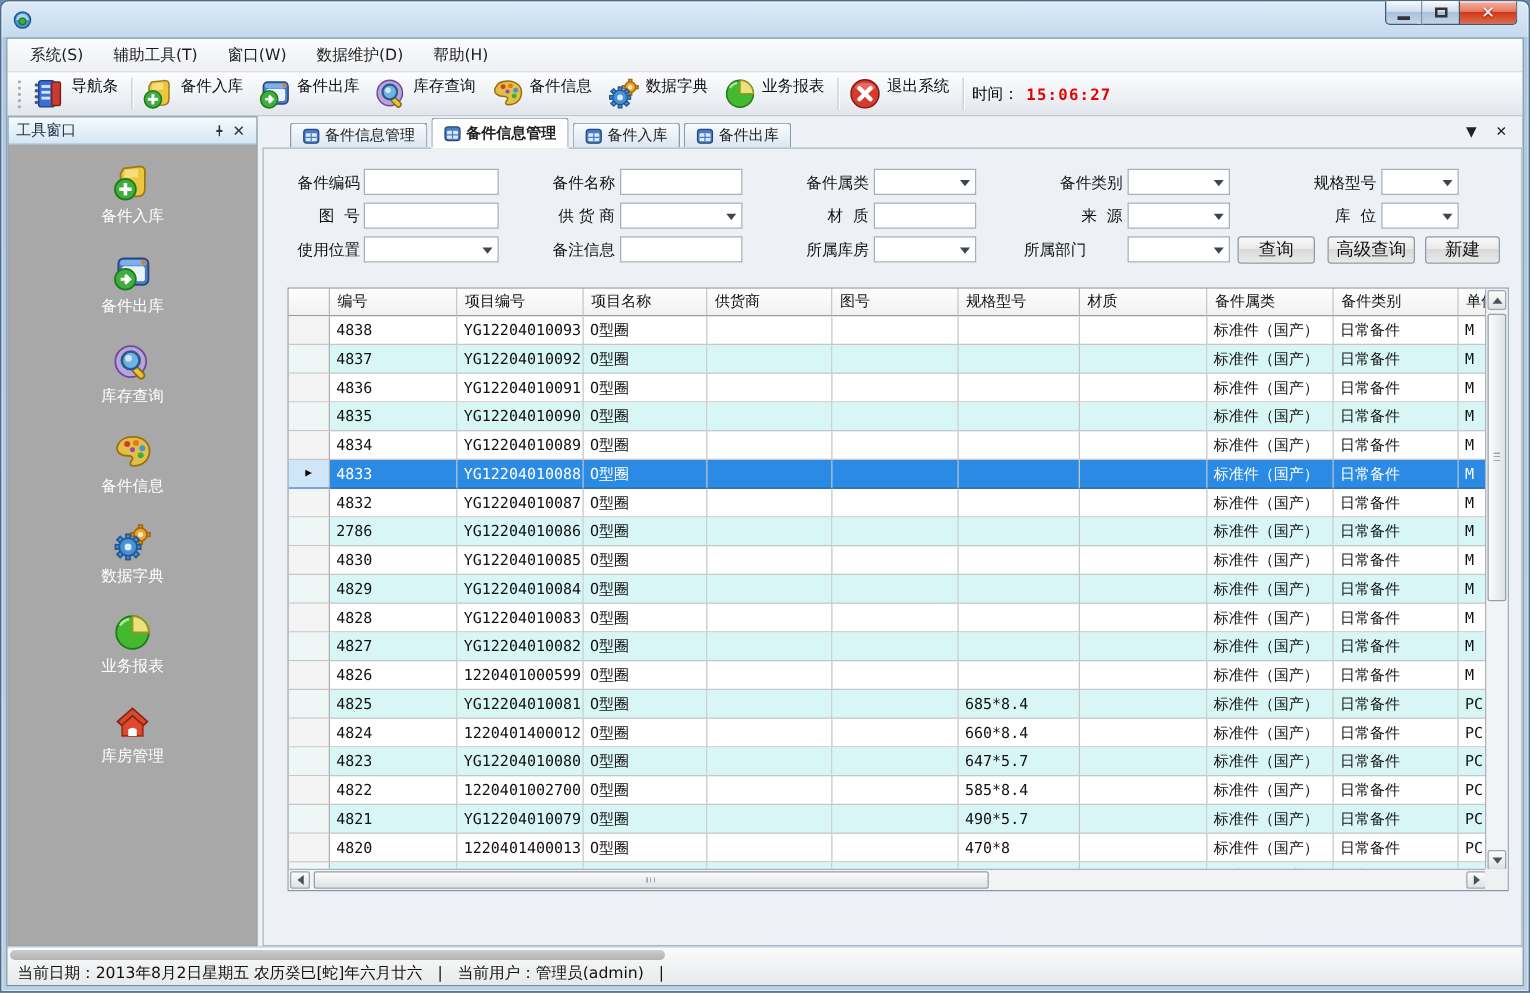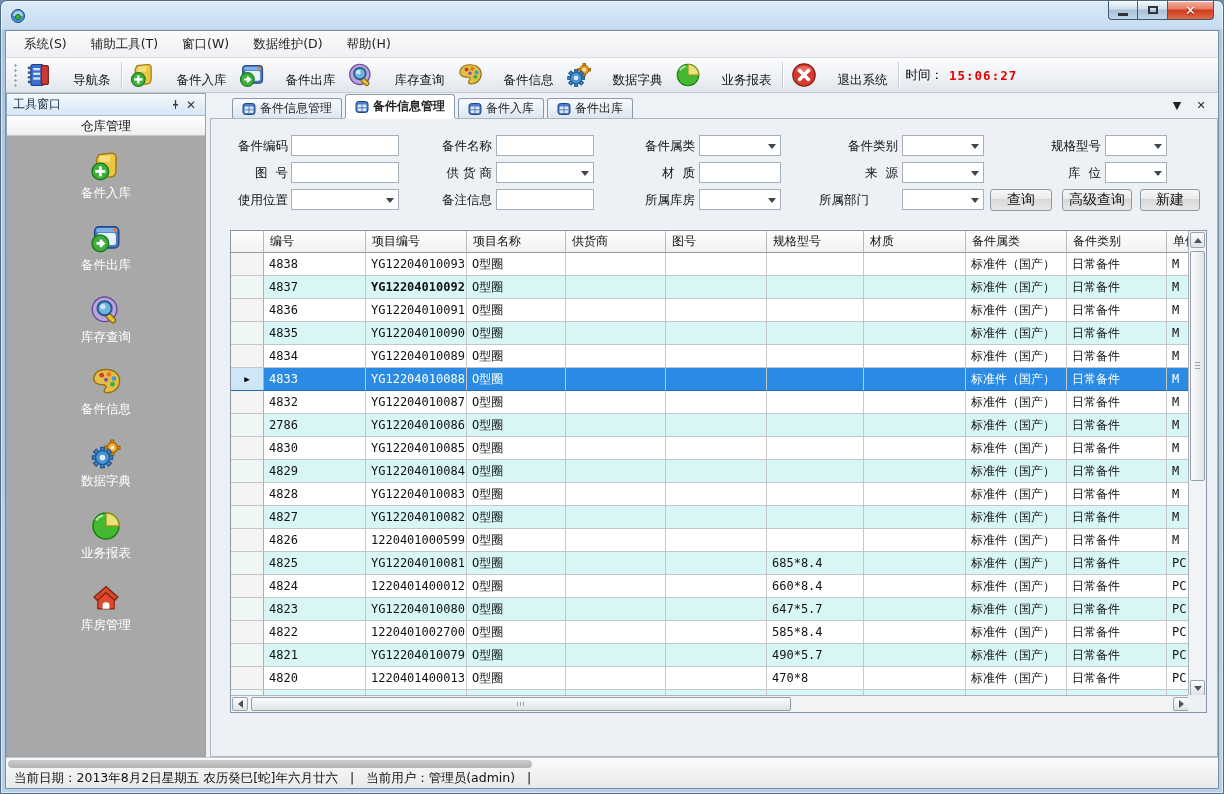--- a/index.html
+++ b/index.html
@@ -16,21 +16,21 @@
   .wbtn.max { width:30px; border-left:none; }
   .wbtn.close { width:46px; border-left:none; border-radius:0 0 4px 0;
     background:linear-gradient(180deg,#f5b3a3,#e77a62 45%,#cf3a1d 50%,#e06a4a); color:#fff; font-weight:bold; font-size:13px; text-shadow:0 1px 1px #7e1a0a; }
   .g-min { width:10px; height:3px; background:#333; margin-top:8px; }
   .g-max { width:10px; height:8px; border:2px solid #333; }
   .client { position:absolute; top:29px; left:4px; right:4px; bottom:4px; background:#eef2f6; border:1px solid #76909f; overflow:hidden; }
   .menubar { position:absolute; top:0; left:0; right:0; height:27px; background:linear-gradient(#fafbfc,#eef0f3); border-bottom:1px solid #d7dce1; display:flex; align-items:center; padding-left:6px; }
   .menu-item { font-size:12.5px; color:#1c1c1c; padding:4px 12px; cursor:default; }
   .toolbar { position:absolute; top:27px; left:0; right:0; height:35px; background:linear-gradient(#fdfdfe,#edf0f4 60%,#e1e6ec); border-bottom:1px solid #c3cad2; display:flex; align-items:center; padding-left:4px; }
   .tb-grip { width:5px; height:24px; margin:0 3px; background-image:radial-gradient(circle,#9fa8b0 1px,transparent 1.3px); background-size:5px 5px; }
-  .tb-item { display:flex; align-items:flex-end; gap:20px; padding:2px 7px 2px 4px; font-size:12.5px; color:#111; cursor:default; }
+  .tb-item { display:flex; align-items:flex-start; gap:4px; padding:2px 7px 2px 4px; font-size:12.5px; color:#111; cursor:default; }
   .tb-icon { width:28px; height:28px; display:inline-block; }
   .tb-icon svg { width:100%; height:100%; }
   .tb-sep { width:1px; height:26px; background:#c6cdd4; box-shadow:1px 0 0 #fff; margin:0 3px; }
   .tb-time { display:flex; align-items:center; font-size:12.5px; margin-left:4px; }
   .time-value { color:#e60000; font-weight:bold; font-family:"DejaVu Sans Mono",monospace; margin-left:6px; letter-spacing:1px; }
   .main { position:absolute; top:62px; left:0; right:0; bottom:31px; }
   
   .sidebar { position:absolute; top:0; left:0; width:200px; bottom:0; border:1px solid #93a5b5; background:#a8a8a8; display:flex; flex-direction:column; }
   .dock-titlebar { height:22px; background:linear-gradient(#f4fafe,#d4e6f5); border-bottom:1px solid #a8bccd; display:flex; align-items:center; padding:0 6px; font-size:12px; color:#1d2f42; }
   .dock-titlebar .spacer { flex:1; }
@@ -248,21 +248,20 @@
           <span class="spacer"></span>
           <span class="pin-btn">
             <svg viewBox="0 0 12 12" width="11" height="11">
                 <path d="M6 1.2 L6 5.6" stroke="#333" stroke-width="1.4"></path>
                 <rect x="3.4" y="5.4" width="5.2" height="1.8" fill="#333"></rect>
                 <path d="M6 7.2 L6 10.8" stroke="#333" stroke-width="1.1"></path>
               </svg>
           </span>
           <span class="dock-close">✕</span>
         </div>
-        <div class="group-header">仓库管理</div>
         <div class="sidebar-body" id="sidebarBody">
             <div class="side-item">
               <span class="side-icon"><svg viewBox="0 0 24 24">
                   <path d="M7 4 L15.5 3 Q19.8 2.6 19 7.5 L19 15.5 Q19 19.8 14.8 19.8 L9 19.8 Q5.3 19.8 5.3 16 L5.3 7 Z" fill="#edc53f" stroke="#9a7a14"></path>
                   <path d="M7.5 5 L15 4.4 L15.2 9 L7.5 9.4 Z" fill="#f7e289" opacity="0.85"></path>
                   <circle cx="8" cy="15.8" r="5.9" fill="#3fae3f" stroke="#1d7a1d"></circle>
                   <rect x="7" y="12.3" width="2" height="7" fill="#fff"></rect>
                   <rect x="4.5" y="14.8" width="7" height="2" fill="#fff"></rect>
                 </svg></span>
               <span class="side-label">备件入库</span>
@@ -439,21 +438,21 @@
                   <div class="td" style="width: 101px;"></div>
                   <div class="td" style="width: 97px;"></div>
                   <div class="td" style="width: 102px;"></div>
                   <div class="td" style="width: 101px;">标准件（国产）</div>
                   <div class="td" style="width: 100px;">日常备件</div>
                   <div class="td" style="width: 23px;">M</div>
                 </div>
                 <div class="tr stripe">
                   <div class="td sel-cell" style="width: 33px;"></div>
                   <div class="td" style="width: 102px;">4837</div>
-                  <div class="td" style="width: 101px; font-weight: bold;">YG12204010092</div>
+                  <div class="td" style="width: 101px;">YG12204010092</div>
                   <div class="td" style="width: 99px;">O型圈</div>
                   <div class="td" style="width: 100px;"></div>
                   <div class="td" style="width: 101px;"></div>
                   <div class="td" style="width: 97px;"></div>
                   <div class="td" style="width: 102px;"></div>
                   <div class="td" style="width: 101px;">标准件（国产）</div>
                   <div class="td" style="width: 100px;">日常备件</div>
                   <div class="td" style="width: 23px;">M</div>
                 </div>
                 <div class="tr">

